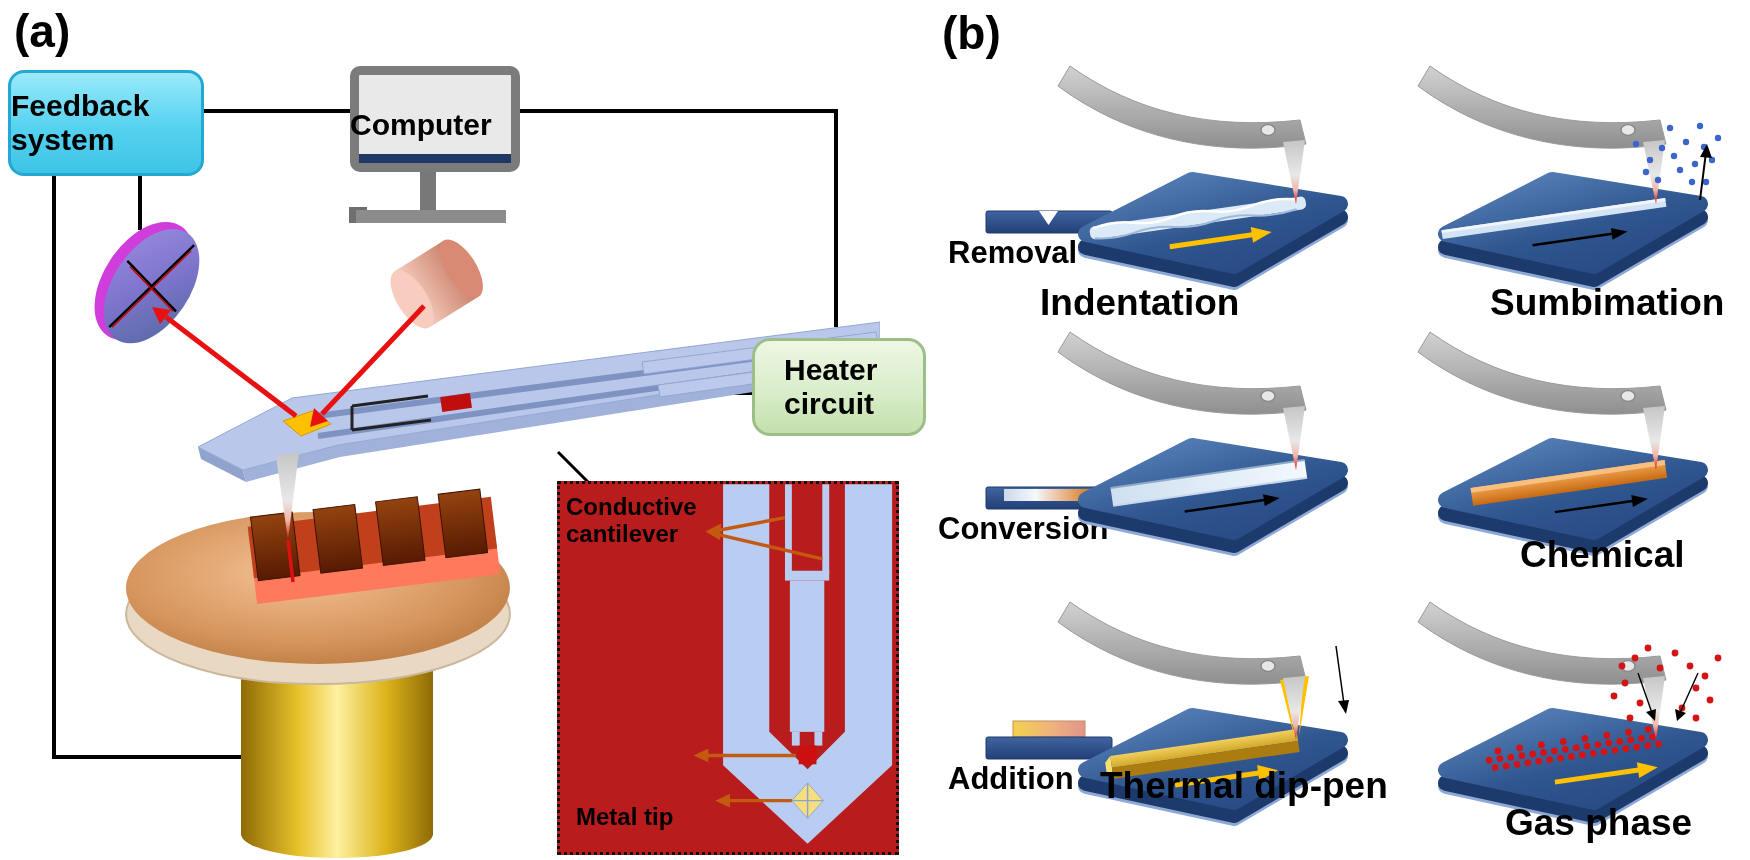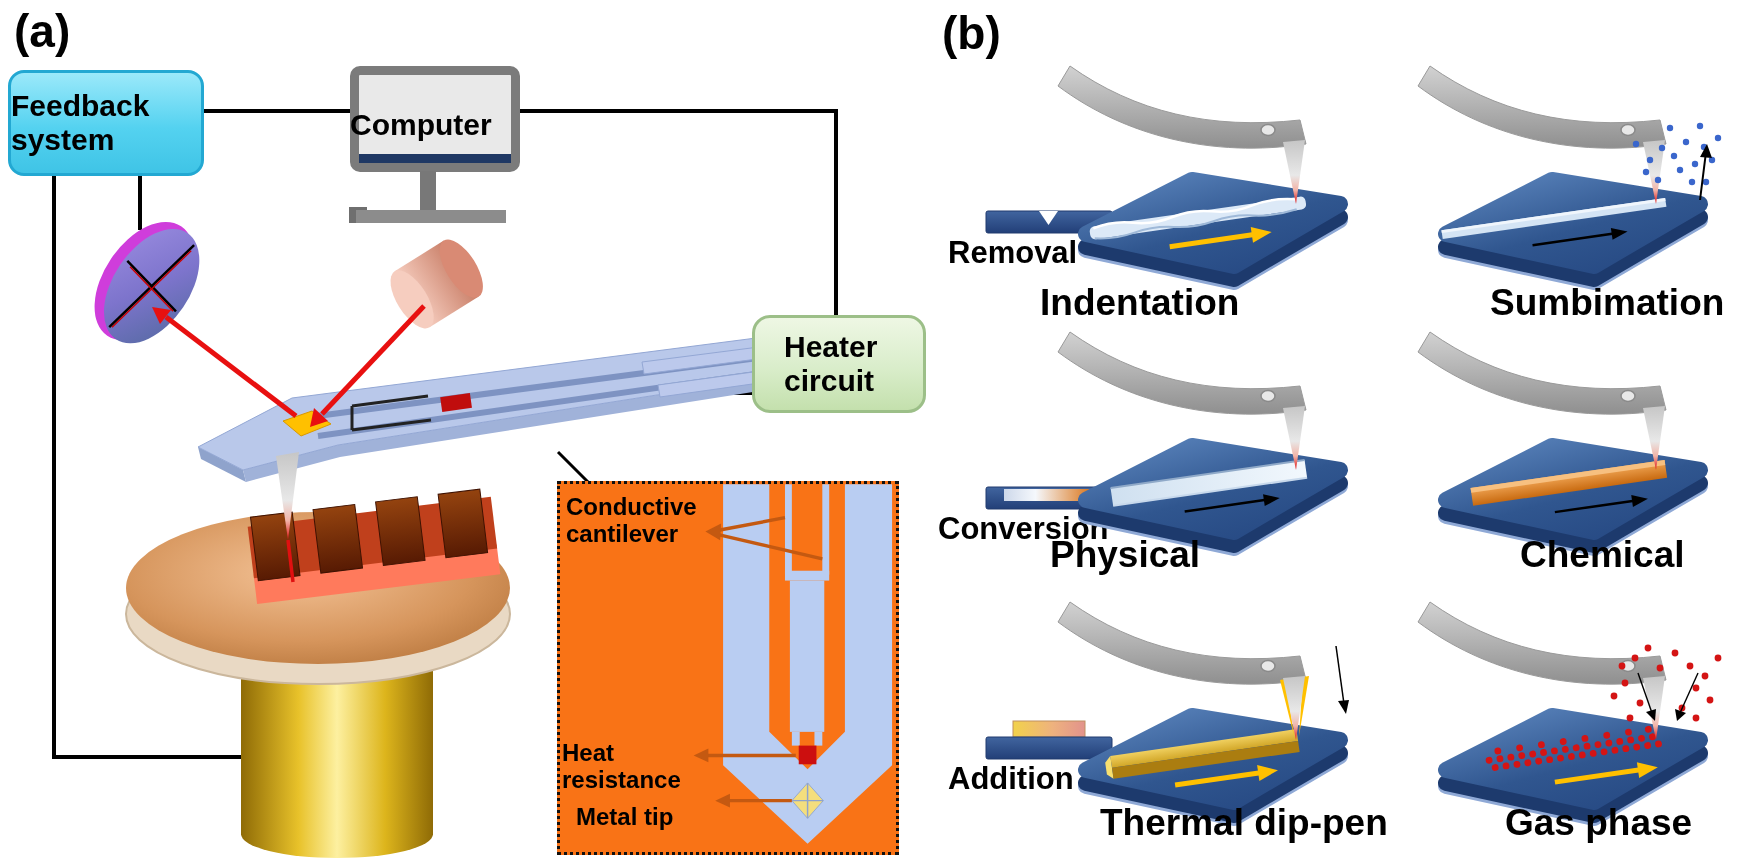--- a/index.html
+++ b/index.html
@@ -14,24 +14,24 @@
   .abs{position:absolute;}
   #feedback-box{left:8px;top:70px;width:190px;height:100px;
     background:linear-gradient(180deg,#9be9fa 0%,#54d2f0 55%,#3fc4e6 100%);
     border:3px solid #23a8d2;border-radius:16px;display:flex;align-items:center;justify-content:center;}
   #monitor{left:350px;top:66px;width:170px;height:106px;border:9px solid #7b7b7b;border-radius:10px;
     background:#e9e9e9;box-sizing:border-box;}
   #monitor-strip{position:absolute;left:0;right:0;bottom:0;height:9px;background:#1f3864;}
   #stand-neck{left:420px;top:171px;width:16px;height:41px;background:#787878;}
   #stand-base{left:356px;top:210px;width:150px;height:13px;background:#8c8c8c;}
   #stand-foot{left:349px;top:207px;width:18px;height:16px;background:#6f6f6f;}
-  #heater-box{left:752px;top:315px;width:168px;height:92px;
+  #heater-box{left:752px;top:338px;width:168px;height:92px;
     background:linear-gradient(180deg,#eef7e4 0%,#d9edca 55%,#c4e0ad 100%);
     border:3px solid #9cbf88;border-radius:18px;display:flex;align-items:center;justify-content:center;}
-  #inset{left:557px;top:481px;width:336px;height:368px;border:3px dotted #111;background:#f97316;text-decoration:underline;}
+  #inset{left:557px;top:481px;width:336px;height:368px;border:3px dotted #111;background:#b91c1c;text-decoration:underline;}
   svg{display:block;}
 </style>
 </head>
 <body>
 
 <div id="stage">
 
 <svg width="0" height="0" class="abs" aria-hidden="true">
  <defs>
   <linearGradient id="gCant" x1="0" y1="0" x2="0" y2="1">
@@ -211,21 +211,20 @@
       <line x1="240" y1="276" x2="148" y2="276"></line>
           <line x1="236" y1="322" x2="170" y2="322"></line>
     </g>
     <g fill="#c45911">
       <polygon points="148,48 164,40 163,57"></polygon>
           <polygon points="136,276 151,269 151,283"></polygon>
           <polygon points="158,322 173,315 173,329"></polygon>
     </g>
   </svg>
   <div class="lbl inset-text" style="left:6px;top:10px;width:152px">Conductive cantilever</div>
-  <div class="lbl inset-text" style="left:2px;top:256px;width:140px">Heat resistance</div>
   <div class="lbl inset-text" style="left:16px;top:320px;width:130px">Metal tip</div>
 </div>
 
 <div class="lbl panel-letter" style="left:942px;top:8px;width:120px;text-align:left">(b)</div>
 
 <svg class="abs" style="left:985px;top:208px" width="130" height="28" viewBox="0 0 130 28">
   <rect x="1" y="3" width="126" height="22" rx="2" fill="url(#gBar)" stroke="#203a6e"></rect>
   <polygon points="54,3 73,3 63.5,17" fill="#fff"></polygon>
 </svg>
 <div class="lbl cat-text" style="left:948px;top:236px;width:200px">Removal</div>
@@ -317,21 +316,20 @@
     <line x1="70" y1="160" x2="266" y2="160" stroke="#c8d9ec" stroke-width="2"></line>
     <line x1="140" y1="176" x2="224" y2="176" stroke="#000" stroke-width="2.5"></line>
     <polygon points="236,176 220,170 220,182" fill="#000"></polygon>
   </g>
   <g>
     <path d="M30,14 C95,60 170,78 260,68 L266,92 C172,106 85,84 18,34 Z" fill="url(#gCant)" stroke="#9a9a9a"></path>
     <ellipse cx="228" cy="78" rx="7" ry="5.5" fill="#e8e8e8" stroke="#8a8a8a" stroke-width="1.5"></ellipse>
     <polygon points="243,90 265,88 256,152" fill="url(#gTip)"></polygon>
   </g>
 </svg>
-<div class="lbl cell-text" style="left:1050px;top:534px;width:320px">Physical</div>
 
 <svg class="abs" style="left:1400px;top:318px" width="330" height="240" viewBox="0 0 330 240">
   <g>
     <path d="M46,198 L194,230 L300,168 L152,144 Z" fill="#8fa9d6" stroke="#8fa9d6" stroke-width="16" stroke-linejoin="round"></path>
     <path d="M46,195 L194,227 L300,165 L152,141 Z" fill="#1d3a6d" stroke="#1d3a6d" stroke-width="16" stroke-linejoin="round"></path>
     <path d="M46,182 L152,128 L300,152 L194,214 Z" fill="url(#gTop)" stroke="url(#gTop)" stroke-width="16" stroke-linejoin="round"></path>
   </g>
   <g transform="rotate(-8.2 265 152)">
     <rect x="70" y="142" width="196" height="18" fill="url(#gOrange)"></rect>
     <rect x="70" y="142" width="196" height="5" fill="#f7c080"></rect>
@@ -364,21 +362,21 @@
     <ellipse cx="228" cy="78" rx="7" ry="5.5" fill="#e8e8e8" stroke="#8a8a8a" stroke-width="1.5"></ellipse>
     <polygon points="240,92 246,91 254,148" fill="#ffc000"></polygon>
     <polygon points="263,89 269,88 259,148" fill="#ffc000"></polygon>
     <polygon points="243,90 265,88 256,152" fill="url(#gTip)"></polygon>
   </g>
   <g>
     <line x1="296" y1="58" x2="304" y2="116" stroke="#000" stroke-width="1.5"></line>
     <polygon points="306,126 298,113 309,112" fill="#000"></polygon>
   </g>
 </svg>
-<div class="lbl cell-text" style="left:1100px;top:802px;width:310px">Thermal dip-pen</div>
+<div class="lbl cell-text" style="left:1100px;top:765px;width:310px">Thermal dip-pen</div>
 
 <svg class="abs" style="left:1400px;top:588px" width="330" height="240" viewBox="0 0 330 240">
   <g>
     <path d="M46,198 L194,230 L300,168 L152,144 Z" fill="#8fa9d6" stroke="#8fa9d6" stroke-width="16" stroke-linejoin="round"></path>
     <path d="M46,195 L194,227 L300,165 L152,141 Z" fill="#1d3a6d" stroke="#1d3a6d" stroke-width="16" stroke-linejoin="round"></path>
     <path d="M46,182 L152,128 L300,152 L194,214 Z" fill="url(#gTop)" stroke="url(#gTop)" stroke-width="16" stroke-linejoin="round"></path>
   </g>
   <g transform="rotate(-8.2 265 152)">
     <g fill="#d41414">
       <circle cx="88" cy="147" r="3.4"></circle>

